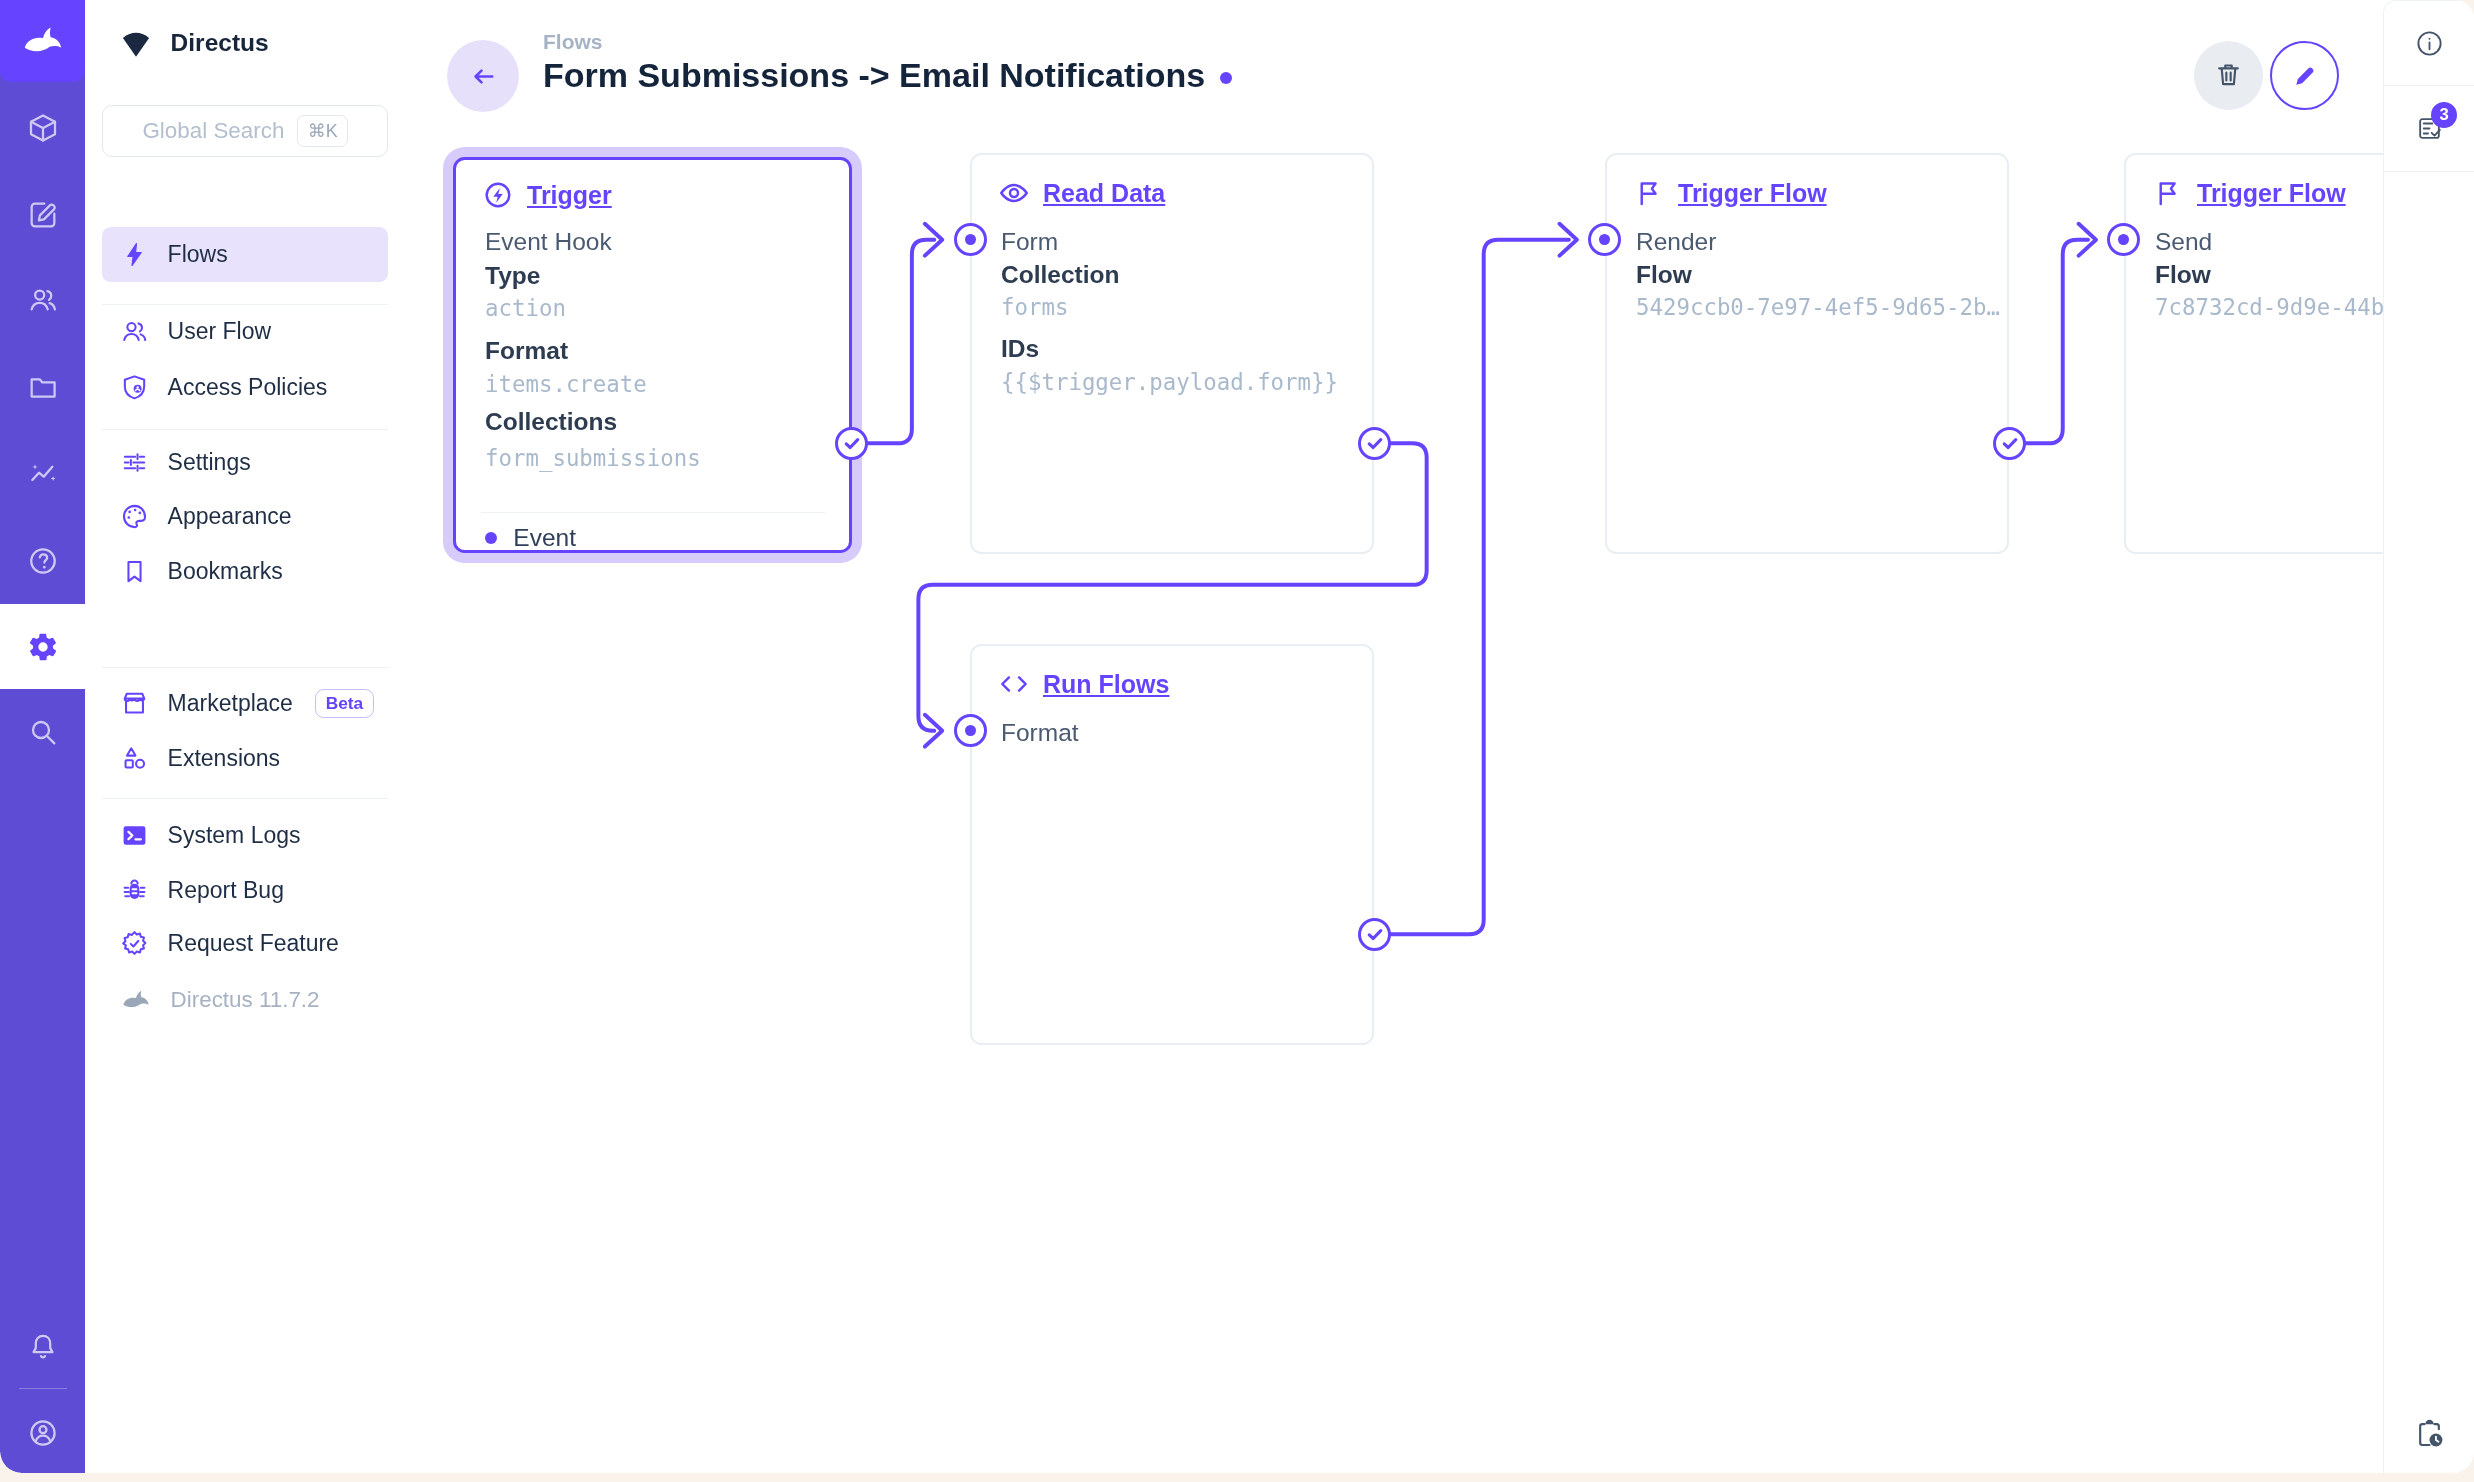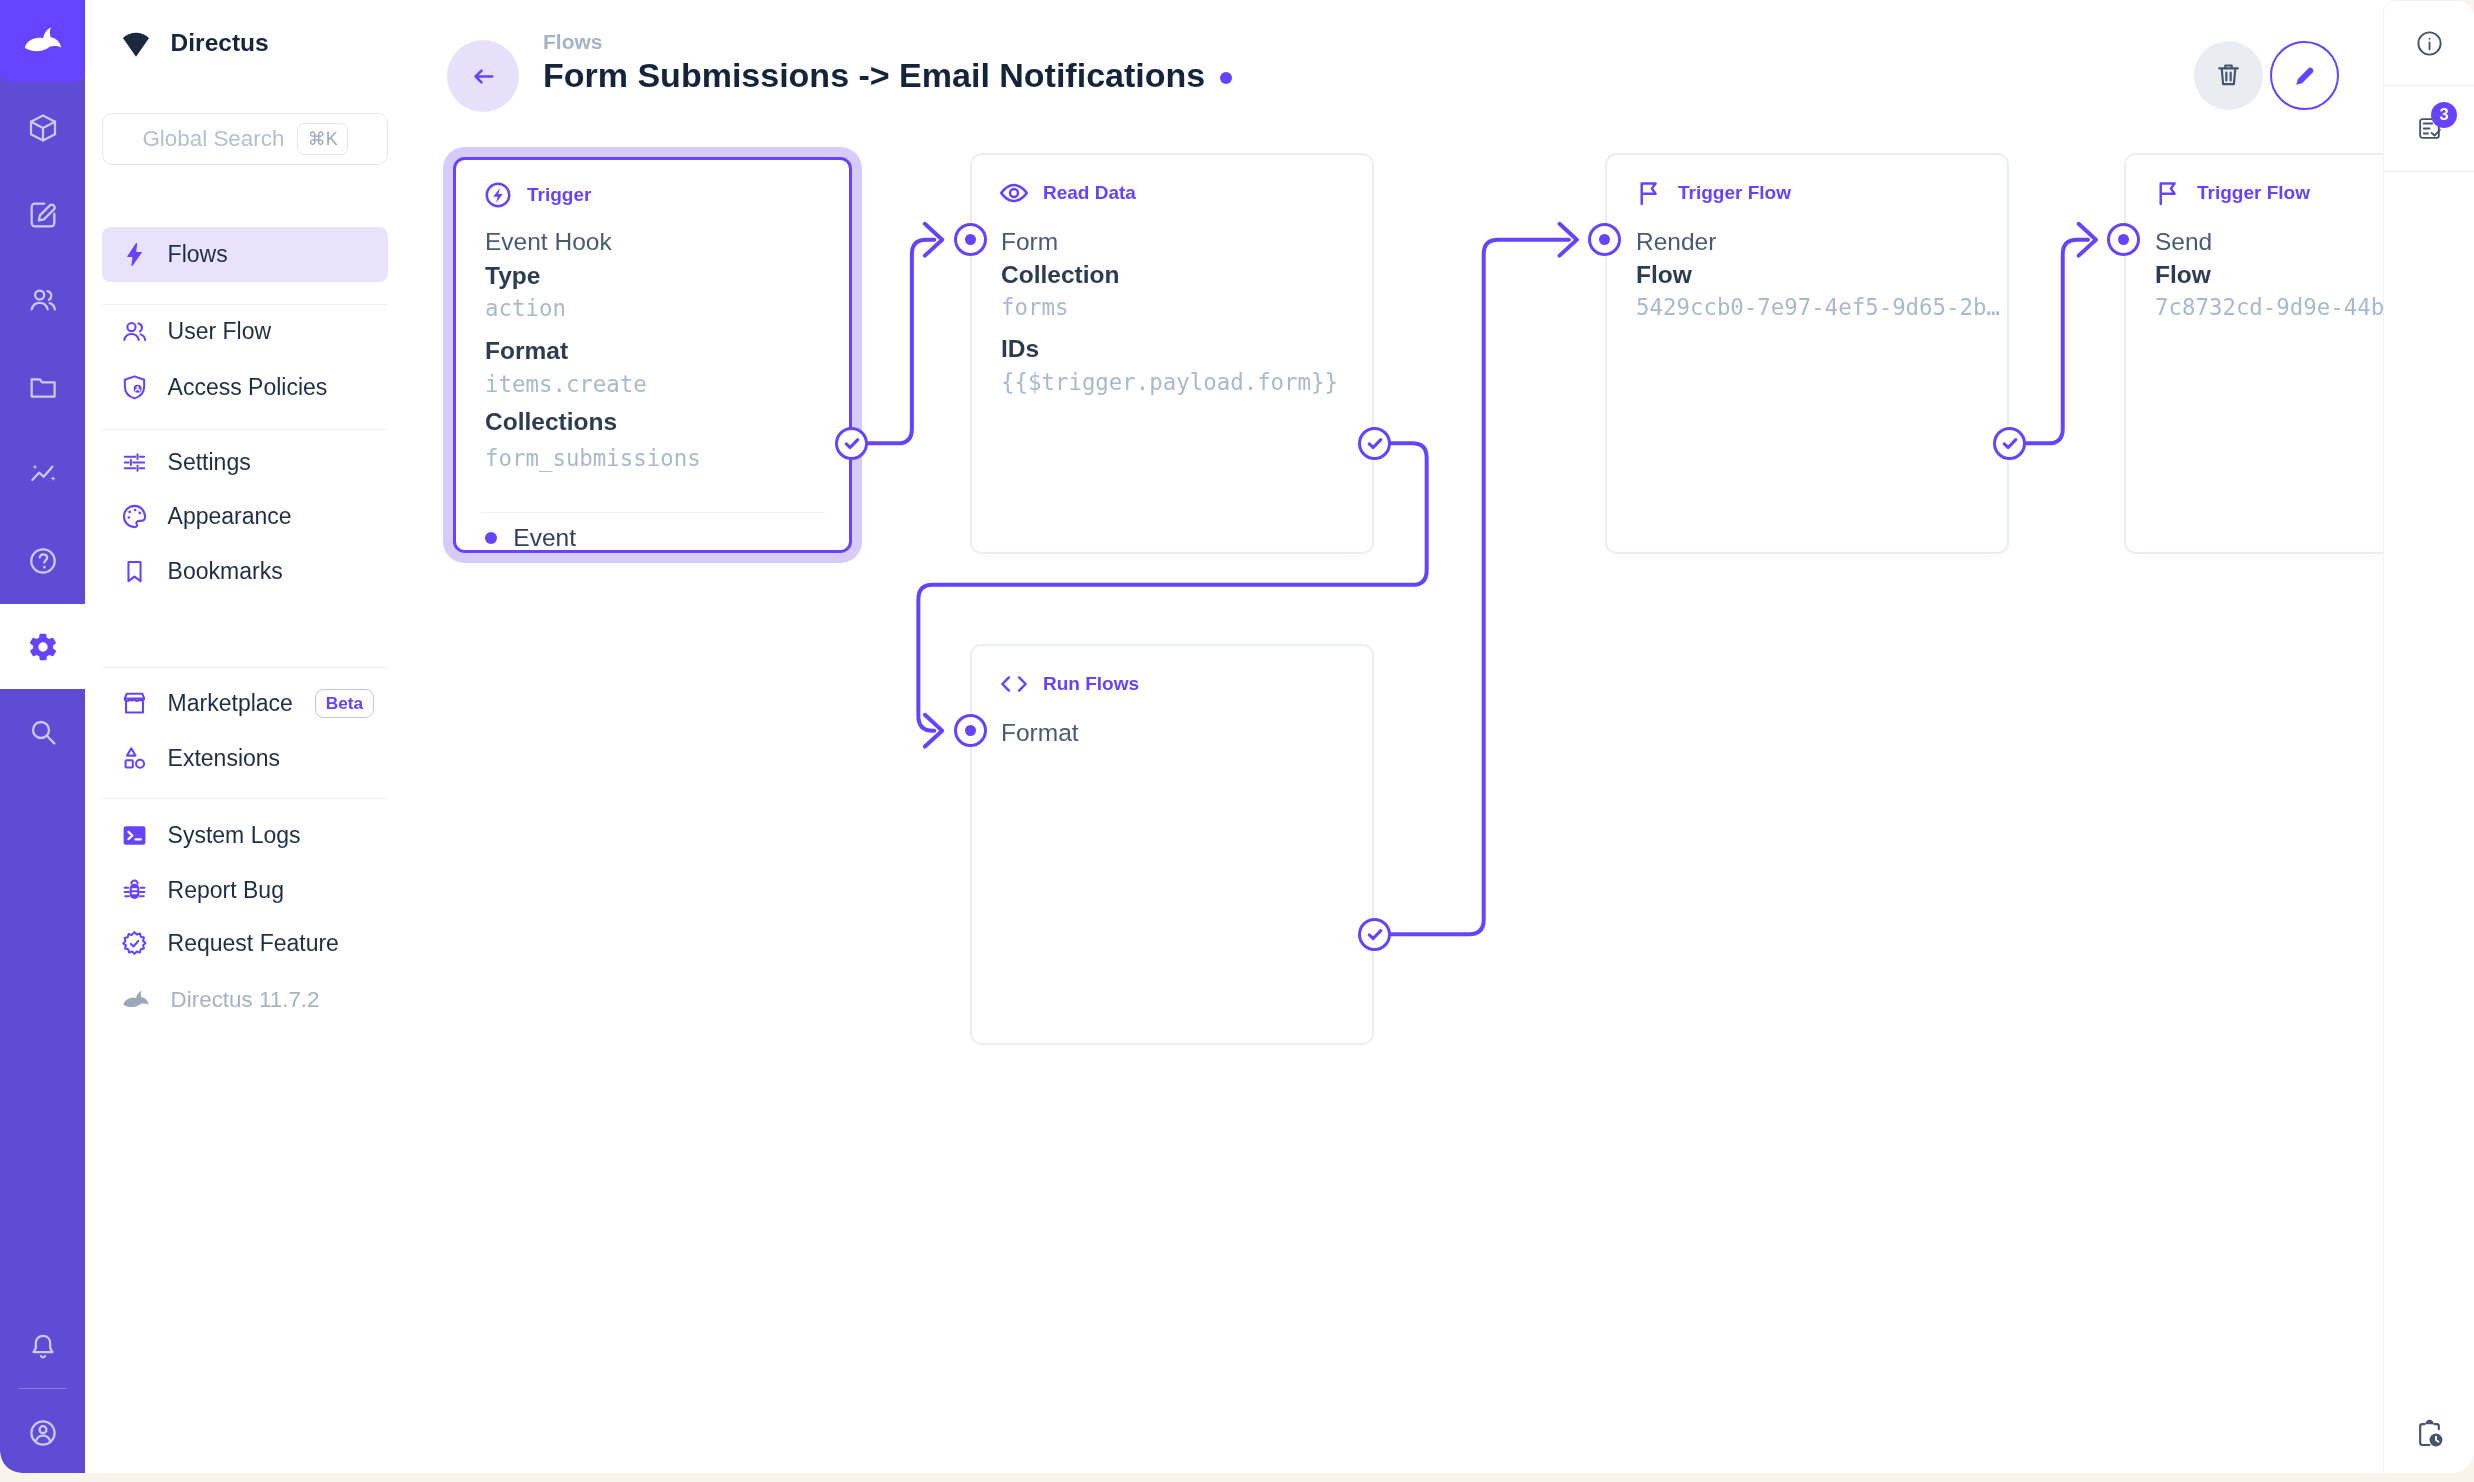--- a/index.html
+++ b/index.html
@@ -12,21 +12,21 @@
   .mod { position: absolute; left: 0; width: 85px; height: 85px; display: flex; align-items: center; justify-content: center; cursor: pointer; }
   .mod svg { stroke: #cfc7f4; fill: none; stroke-width: 1.7; stroke-linecap: round; stroke-linejoin: round; width: 32px; height: 32px; }
   .mod.active-bg { background: #ffffff; }
   .mod.active-bg svg { stroke: #6644ff; }
   .mod-divider { position: absolute; left: 19px; width: 48px; height: 1.4px; background: rgba(255,255,255,0.28); }
 
   
   .sidebar { position: absolute; left: 85px; top: 0; bottom: 0; width: 319px; background: #ffffff; z-index: 15; }
   .project-row { position: absolute; left: 17.3px; top: 17.3px; width: 286px; height: 51px; display: flex; align-items: center; gap: 19px; padding-left: 17.3px; }
   .project-name { font-size: 24.5px; font-weight: 600; color: #18263b; }
-  .searchbox { position: absolute; left: 17.3px; top: 105px; width: 286px; height: 52px; border: 1.4px solid #e2e8f0; border-radius: 10px; display: flex; align-items: center; justify-content: center; gap: 13px; cursor: text; margin-top: 8px; }
+  .searchbox { position: absolute; left: 17.3px; top: 105px; width: 286px; height: 52px; border: 1.4px solid #e2e8f0; border-radius: 10px; display: flex; align-items: center; justify-content: center; gap: 13px; cursor: text; }
   .search-ph { font-size: 22.4px; color: #b3bfce; }
   .kbd-chip { font-size: 18px; color: #9aa7ba; border: 1.4px solid #e2e8f0; border-radius: 7.2px; padding: 3.6px 9.4px; }
   .nav-item { position: absolute; left: 17.3px; width: 286px; height: 55px; display: flex; align-items: center; gap: 19px; padding-left: 17.3px; border-radius: 8.7px; cursor: pointer; }
   .nav-item.active { background: #e8e2fc; }
   .nav-item svg { width: 29px; height: 29px; stroke: #6644ff; fill: none; stroke-width: 1.7; stroke-linecap: round; stroke-linejoin: round; flex: 0 0 auto; }
   .nav-label { font-size: 23px; font-weight: 500; color: #1f2e45; white-space: nowrap; }
   .beta-chip { font-size: 17.3px; font-weight: 600; color: #6644ff; border: 1.4px solid #c9bcf9; border-radius: 8.7px; padding: 2.9px 10px; margin-left: 2.9px; }
   .nav-divider { position: absolute; left: 17.3px; width: 286px; height: 1.4px; background: #eef2f6; }
   .version-row { position: absolute; left: 17.3px; width: 286px; height: 51px; display: flex; align-items: center; gap: 19px; padding-left: 17.3px; }
   .version-row svg { width: 32px; height: 32px; flex: 0 0 auto; }
@@ -44,21 +44,21 @@
   .edit-btn { left: 2270px; background: #ffffff; border: 2.9px solid #6644ff; }
   .edit-btn svg { width: 32px; height: 32px; fill: #6644ff; }
 
   
   .wires { position: absolute; left: 0; top: 0; width: 2475px; height: 1483px; z-index: 1; }
   .wires path, .wires polyline { stroke: #6644ff; stroke-width: 5.5; fill: none; stroke-linecap: round; stroke-linejoin: round; }
   .card { position: absolute; background: #ffffff; border: 2.2px solid #e9eef4; border-radius: 11.6px; z-index: 2; }
   .card.selected { border: 3.6px solid #6644ff; box-shadow: 0 0 0 10px #d7cbfc; }
   .card-title { position: absolute; left: 26px; display: flex; align-items: center; gap: 13px; transform: translateY(-50%); }
   .card-title svg { width: 32px; height: 32px; stroke: #6644ff; fill: none; stroke-width: 3.4; stroke-linecap: round; stroke-linejoin: round; flex: 0 0 auto; }
-  .card-title .t { font-size: 19px; font-weight: 700; color: #6644ff; white-space: nowrap; }
+  .card-title .t { font-size: 25px; font-weight: 700; color: #6644ff; white-space: nowrap; text-decoration: underline; }
   .crow { position: absolute; left: 29px; transform: translateY(-50%); white-space: nowrap; }
   .lbl-plain { font-size: 24.5px; font-weight: 400; color: #4a5a70; }
   .lbl-bold { font-size: 24.5px; font-weight: 600; color: #2e3c52; }
   .val-mono { font-family: "DejaVu Sans Mono", monospace; font-size: 22.4px; color: #a9b9cc; }
   .card-divider { position: absolute; left: 24.5px; right: 24.5px; height: 1.4px; background: #eef2f6; }
   .status-row { position: absolute; left: 29px; transform: translateY(-50%); display: flex; align-items: center; gap: 16px; }
   .status-dot { width: 12.3px; height: 12.3px; border-radius: 50%; background: #6644ff; }
   .status-txt { font-size: 24.5px; font-weight: 500; color: #31405a; }
   .port { position: absolute; width: 33px; height: 33px; border-radius: 50%; background: #ffffff; border: 3.6px solid #6644ff; display: flex; align-items: center; justify-content: center; z-index: 4; cursor: pointer; }
   .port .dot { width: 10.8px; height: 10.8px; border-radius: 50%; background: #6644ff; }

